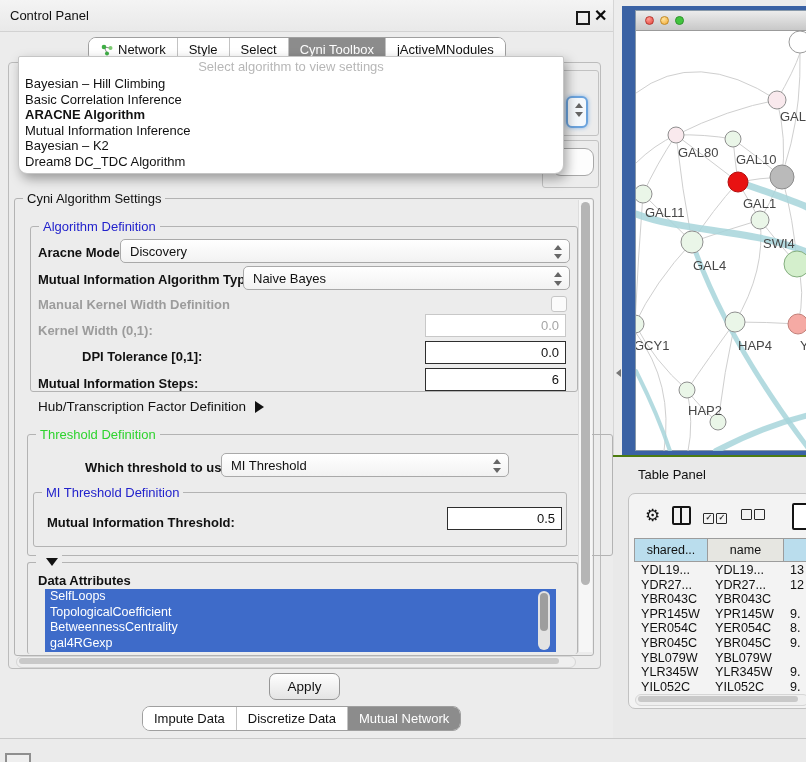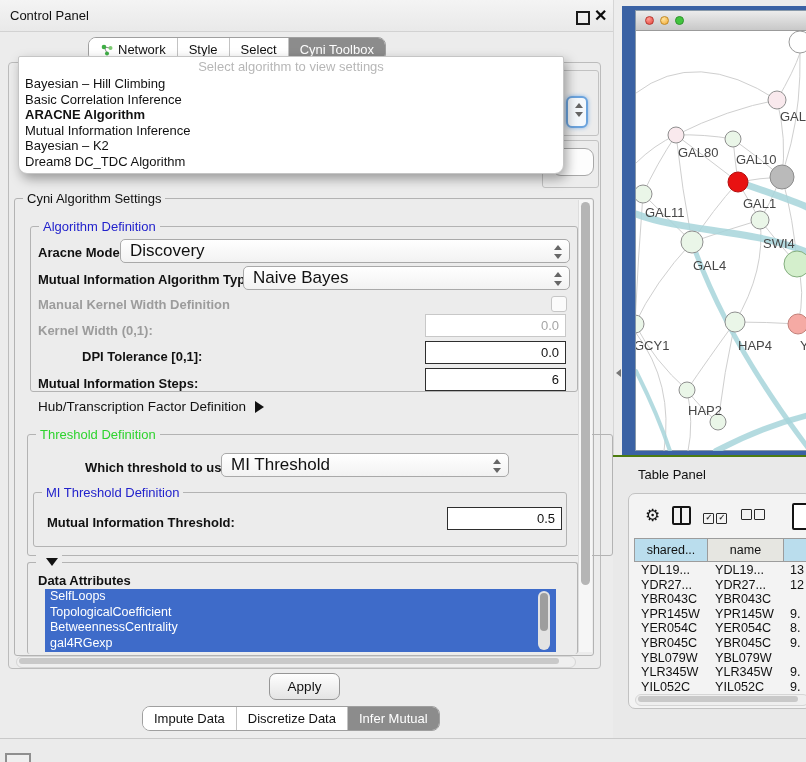--- a/index.html
+++ b/index.html
@@ -32,21 +32,21 @@
   .popup-placeholder{height:19px;text-align:center;color:#b7b7b7;font-size:13px;line-height:19px;}
   .popup-item{font-size:13px;line-height:15.6px;padding-left:6px;white-space:nowrap;}
   .popup-item.bold{font-weight:bold;}
   
   .tbox{position:absolute;border:1px solid #b3b3b3;border-radius:3px;}
   .tb-label{position:absolute;top:-8px;left:8px;background:#ececec;padding:0 4px;font-size:13px;line-height:15px;white-space:nowrap;}
   .f-label{position:absolute;font-size:13px;font-weight:bold;white-space:nowrap;}
   .f-label.plain{font-weight:normal;font-size:13.5px;}
   .f-label.dis{color:#9c9c9c;}
   .combo{position:absolute;height:24px;background:linear-gradient(#ffffff,#f2f2f2);border:1px solid #a9a9a9;
-         border-radius:5px;font-size:17px;display:flex;align-items:center;padding-left:9px;box-sizing:border-box;}
+         border-radius:5px;font-size:13px;display:flex;align-items:center;padding-left:9px;box-sizing:border-box;}
   .spin{position:absolute;right:7px;top:4px;width:8px;height:16px;}
   .spin:before,.spin:after{content:"";position:absolute;left:0;border-left:4px solid transparent;border-right:4px solid transparent;}
   .spin:before{top:1px;border-bottom:5px solid #666;}
   .spin:after{bottom:1px;border-top:5px solid #666;}
   .tfield{position:absolute;height:23px;background:#fff;font-size:13px;display:flex;align-items:center;
           justify-content:flex-end;padding-right:6px;box-sizing:border-box;border:1px solid #2e2e2e;}
   .tfield.dis{border:1px solid #c8c8c8;color:#a5a5a5;}
   .checkbox{position:absolute;width:14px;height:14px;border:1px solid #c6c6c6;border-radius:3px;background:#fbfbfb;}
   .arrow-right{display:inline-block;width:0;height:0;border-top:6px solid transparent;border-bottom:6px solid transparent;
                border-left:9px solid #111;margin-left:9px;vertical-align:-2px;}
@@ -118,20 +118,23 @@
         </div>
         <div class="tab">
           <span>Style</span>
         </div>
         <div class="tab">
           <span>Select</span>
         </div>
         <div class="tab sel">
           <span>Cyni Toolbox</span>
         </div>
+        <div class="tab">
+          <span>jActiveMNodules</span>
+        </div>
       </div>
 
     <div class="outer-box"></div>
 
     <div class="frag1"></div>
     <div class="frag2"></div>
     <div class="frag-btn"></div>
     <div class="frag-spin">
         <span class="spin" style="right:3px;"></span>
       </div>
@@ -224,21 +227,21 @@
     <div class="apply-btn">Apply</div>
 
     <div class="tabstrip" id="bottom-tabs">
         <div class="tab">
           <span>Impute Data</span>
         </div>
         <div class="tab">
           <span>Discretize Data</span>
         </div>
         <div class="tab sel">
-          <span>Infer Mutual</span>
+          <span>Mutual Network</span>
         </div>
       </div>
   </div>
 
   <div class="splitter"></div>
   <div class="split-arrow"></div>
 
   <div class="desktop" id="desktop" style="background: rgb(58, 98, 164);">
     <div class="net-window">
       <div class="net-titlebar">

